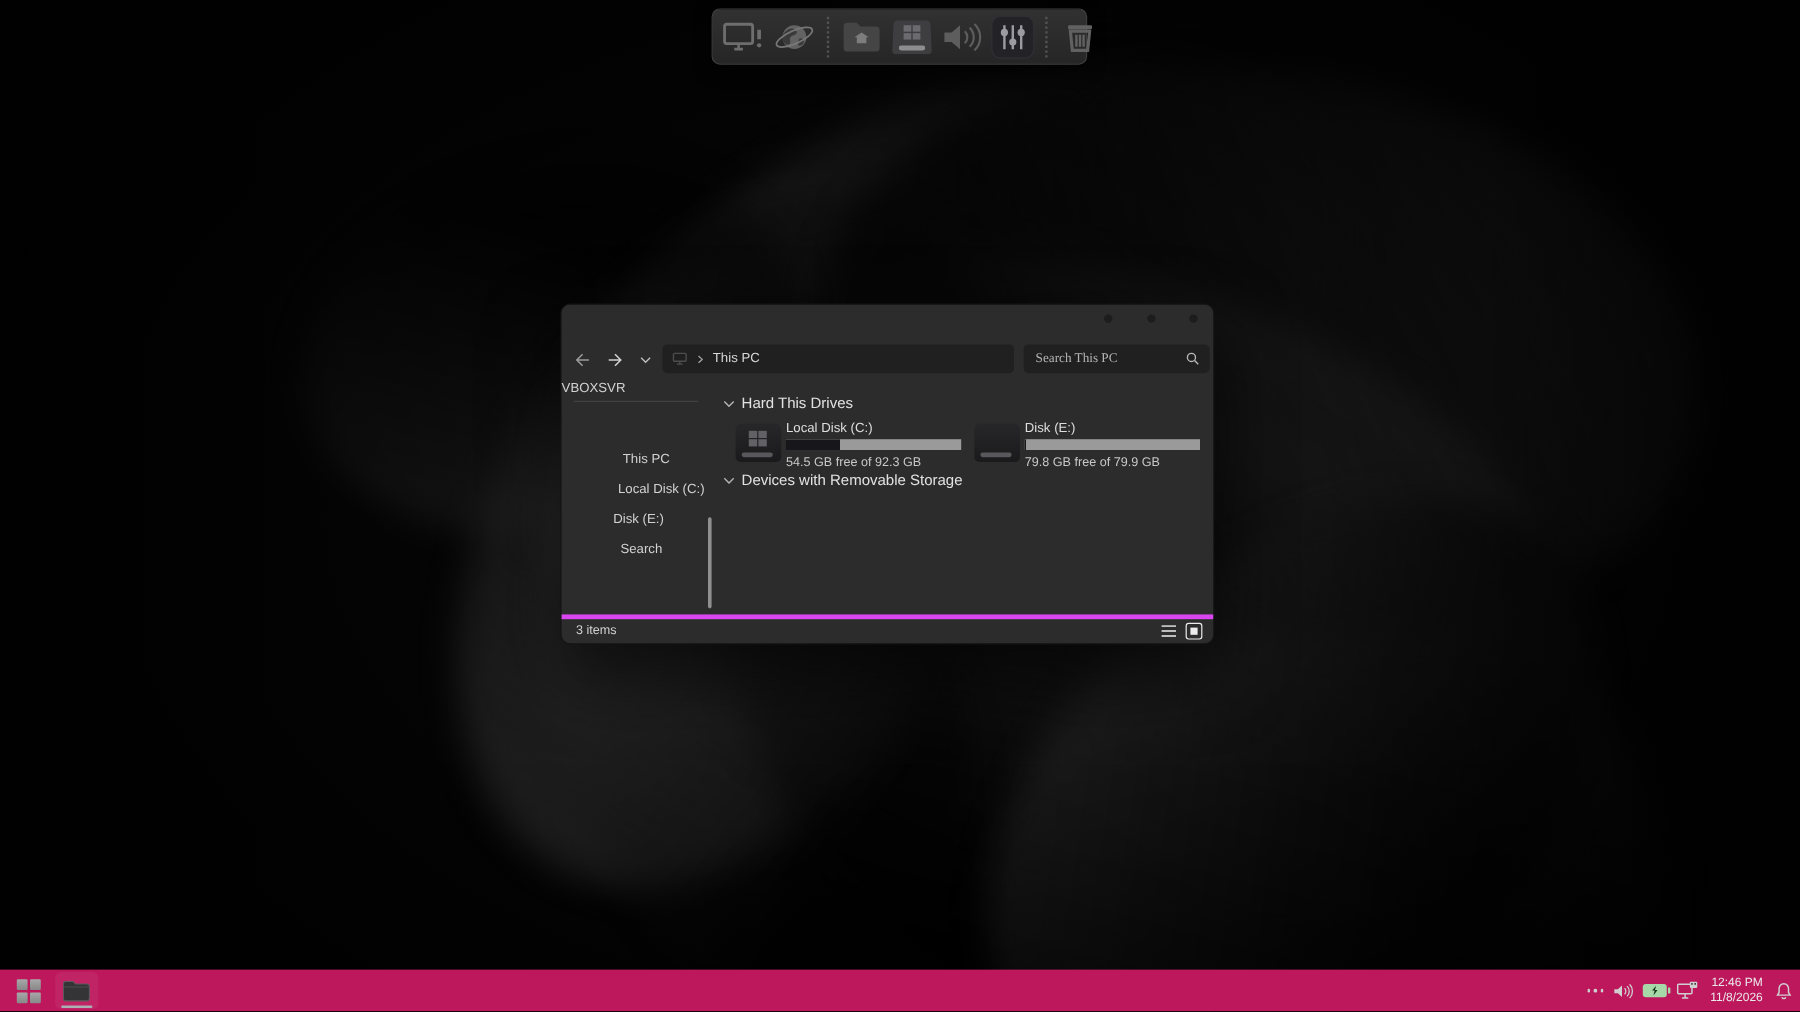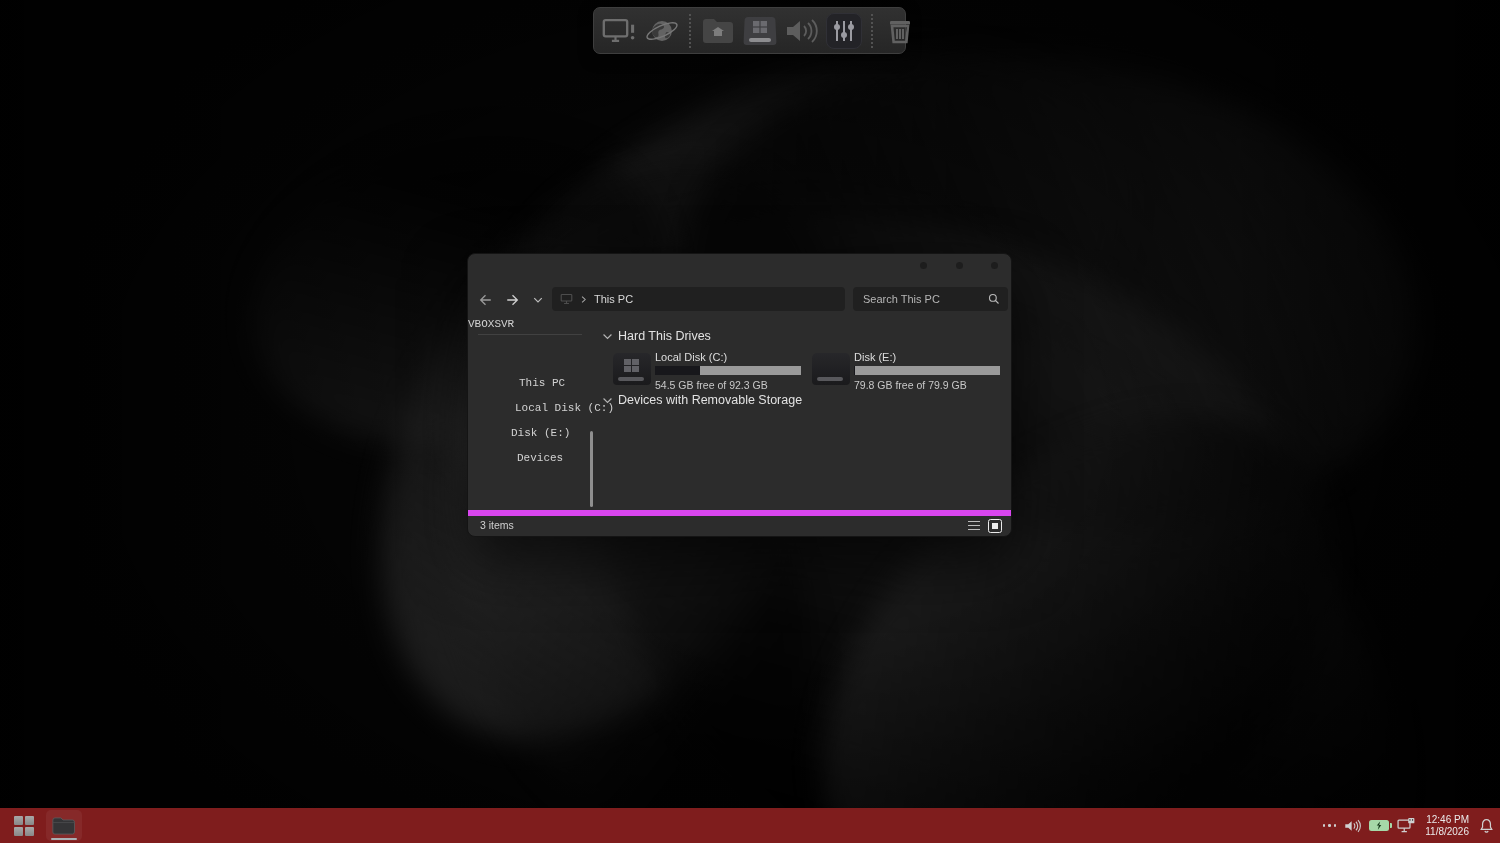--- a/index.html
+++ b/index.html
@@ -47,26 +47,26 @@
 
   .nav-btn{position:absolute;top:37px;width:18px;height:18px;display:flex;align-items:center;justify-content:center;}
   .nb-back{left:8px;} .nb-fwd{left:35px;} .nb-hist{left:61px;}
 
   .addressbar{position:absolute;left:84px;top:33px;width:293px;height:24px;box-sizing:border-box;
     background:#202020;border-radius:4px;display:flex;align-items:center;padding:0 8px;gap:6px;}
   .crumb{font-size:11px;color:#d8d8d8;}
   .searchbar{position:absolute;left:385px;top:33px;width:155px;height:24px;box-sizing:border-box;
     background:#202020;border-radius:4px;display:flex;align-items:center;padding:0 8px;gap:6px;}
   .search-input{flex:1;min-width:0;background:transparent;border:none;outline:none;
-    color:#cfcfcf;font-size:11px;font-family:Liberation Sans, sans-serif;}
+    color:#cfcfcf;font-size:11px;font-family:Liberation Serif, serif;}
   .search-input::placeholder{color:#b5b5b5;opacity:1;}
 
   .sidebar{position:absolute;left:0;top:58px;width:126px;bottom:20px;}
   .sb-sep{position:absolute;left:10px;top:22px;width:104px;height:1px;background:#414141;}
-  .sb-item{position:absolute;width:126px;height:24px;line-height:24px;font-size:11px;color:#d2d2d2;box-sizing:border-box;white-space:nowrap;font-family:Liberation Mono, monospace;}
+  .sb-item{position:absolute;width:126px;height:24px;line-height:24px;font-size:11px;color:#d2d2d2;box-sizing:border-box;white-space:nowrap;}
   .sb-item:nth-of-type(1){top:34px;padding-left:41px;}
   .sb-item:nth-of-type(2){top:59px;padding-left:51px;}
   .sb-item:nth-of-type(3){top:84px;padding-left:47px;}
   .sb-item:nth-of-type(4){top:109px;padding-left:43px;}
   .sb-item:nth-of-type(5){top:134px;padding-left:49px;}
   .sb-scroll{position:absolute;left:122px;top:119px;width:3px;height:76px;background:#8f8f8f;border-radius:2px;}
 
   .content{position:absolute;left:126px;top:58px;right:0;bottom:20px;}
   .section-h{position:absolute;left:8px;display:flex;align-items:center;gap:5px;
     font-size:12.5px;color:#e2e2e2;height:16px;}
@@ -84,32 +84,32 @@
   .d-bar{position:absolute;left:42px;top:15px;width:146px;height:9px;background:#9a9a9a;overflow:hidden;}
   .d-used{position:absolute;left:0;top:0;height:9px;background:#17171b;}
   .d-free{position:absolute;left:42px;top:28px;font-size:10.5px;color:#c8c8c8;white-space:nowrap;}
 
   .cd-tile{position:absolute;left:20px;top:100px;width:200px;height:40px;}
   .cd-ico{position:absolute;left:0;top:0;width:38px;height:38px;border-radius:50%;
     background:radial-gradient(circle at 50% 50%,#8f8f8f 0 2.5px,#2c2c2e 4px 7px,#3f3f42 8px 9px,#333336 10px,#202022 12px,#1a1a1c 18px);
     box-shadow:inset 2px -2px 3px rgba(255,255,255,.07);}
   .cd-name{position:absolute;left:44px;top:14px;font-size:11px;color:#dedede;white-space:nowrap;}
 
-  .statusbar{position:absolute;left:0;right:0;bottom:0;height:20px;border-top:6px solid #d946ef;
+  .statusbar{position:absolute;left:0;right:0;bottom:0;height:20px;border-top:4px solid #d946ef;
     font-size:10.5px;color:#d0d0d0;}
   .status-count{position:absolute;left:12px;top:0;line-height:19px;}
   .view-btn{position:absolute;top:3px;width:14px;height:14px;box-sizing:border-box;}
   .view-details{right:30px;padding:1px;}
   .vd-lines{width:12px;height:11px;margin-top:1px;
     background:repeating-linear-gradient(#bdbdbd 0 1.5px,transparent 1.5px 4px);}
   .view-large{right:9px;border:1.5px solid #ececec;border-radius:2.5px;display:flex;align-items:center;justify-content:center;}
   .view-large::after{content:"";width:6px;height:6px;background:#ececec;}
 
   
-  .taskbar{position:absolute;left:0;right:0;bottom:0;height:35px;background:#7f1d1d;}
+  .taskbar{position:absolute;left:0;right:0;bottom:0;height:35px;background:#be185d;}
   .start-btn{position:absolute;left:10px;top:4px;width:28px;height:28px;display:flex;align-items:center;justify-content:center;}
   .start-grid{width:20px;height:20px;display:grid;grid-template-columns:1fr 1fr;grid-template-rows:1fr 1fr;gap:2px;}
   .start-grid span{background:linear-gradient(180deg,#a8a8a8,#888);border-radius:1px;}
   .explorer-btn{position:absolute;left:46px;top:2px;width:36px;height:31px;border-radius:5px;
     background:rgba(255,255,255,.055);display:flex;align-items:center;justify-content:center;}
   .tb-underline{position:absolute;left:5px;bottom:1px;width:26px;height:2.5px;background:#aab0b3;border-radius:2px;}
 
   .tray{position:absolute;right:6px;top:0;height:35px;display:flex;align-items:center;gap:8px;}
   .tray-dots{display:flex;gap:3px;align-items:center;}
   .tray-dots i{width:2.5px;height:2.5px;border-radius:50%;background:#cfcfcf;}
@@ -231,21 +231,21 @@
         <circle cx="6.5" cy="6.5" r="4.5" fill="none" stroke="#b9b9b9" stroke-width="1.5"></circle>
         <path d="M10 10 L14 14" stroke="#b9b9b9" stroke-width="1.5"></path>
       </svg>
     </div>
 
     <div class="sidebar">
       <div class="sb-sep"></div>
       <div class="sb-item">This PC</div>
       <div class="sb-item">Local Disk (C:)</div>
       <div class="sb-item">Disk (E:)</div>
-      <div class="sb-item">Devices</div>
+      <div class="sb-item">Search</div>
       <div class="sb-item">VBOXSVR</div>
       <div class="sb-scroll"></div>
     </div>
 
     <div class="content">
 
       <div class="section-h sh1">
         <svg width="11" height="11" viewBox="0 0 14 14">
           <path d="M2 4.5 L7 9.5 L12 4.5" fill="none" stroke="#b5b5b5" stroke-width="1.5"></path>
         </svg>

